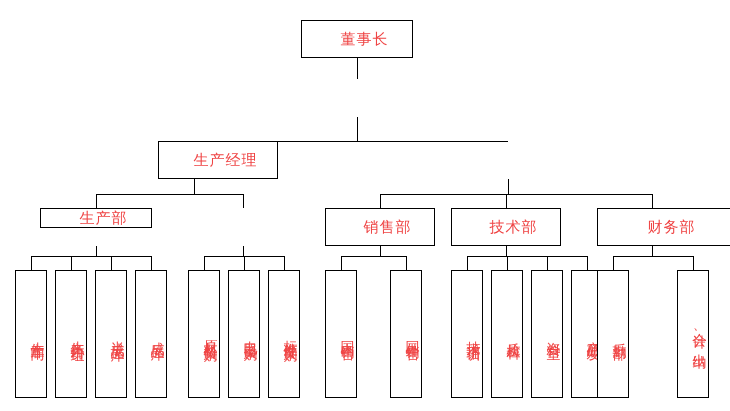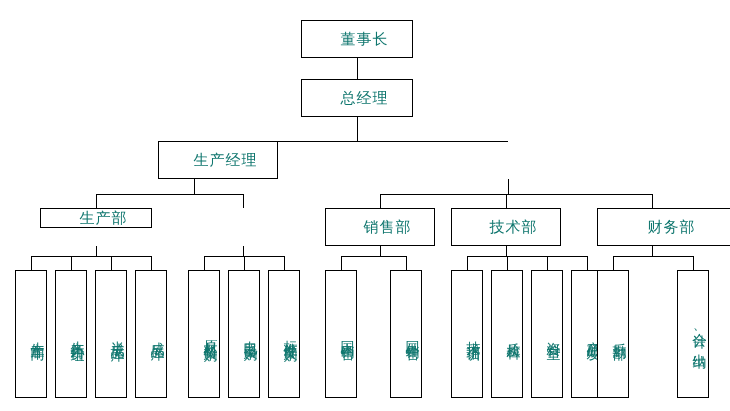--- a/index.html
+++ b/index.html
@@ -17,21 +17,21 @@
   }
   .node {
     position: absolute;
     box-sizing: border-box;
     border: 1px solid #000000;
     background: #ffffff;
     display: flex;
     align-items: center;
     justify-content: center;
     text-align: center;
-    color: #0f766e;
+    color: #ef4444;
     line-height: 1.25;
     padding-left: 15px;
   }
   .node.h {
     
     font-size: 15px;
     letter-spacing: 1px;
   }
   .node.v {
     
@@ -89,23 +89,20 @@
     <div class="line vt" style="left: 507px; top: 256px; width: 1px; height: 14px;"></div>
     <div class="line vt" style="left: 547px; top: 256px; width: 1px; height: 14px;"></div>
     <div class="line vt" style="left: 587px; top: 256px; width: 1px; height: 14px;"></div>
     <div class="line vt" style="left: 652px; top: 246px; width: 1px; height: 10px;"></div>
     <div class="line hz" style="left: 613px; top: 256px; width: 80px; height: 1px;"></div>
     <div class="line vt" style="left: 613px; top: 256px; width: 1px; height: 14px;"></div>
     <div class="line vt" style="left: 693px; top: 256px; width: 1px; height: 14px;"></div>
     <div class="node h" style="left: 301px; top: 20px; width: 112px; height: 38px;">
       <span>董事长</span>
     </div>
-    <div class="node h" style="left: 301px; top: 79px; width: 112px; height: 38px;">
-      <span>总经理</span>
-    </div>
     <div class="node h" style="left: 134px; top: 141px; width: 120px; height: 38px; margin-left: 24px;">
       <span>生产经理</span>
     </div>
     <div class="node h" style="left: 40px; top: 208px; width: 112px; height: 20px;">
       <span>生产部</span>
     </div>
     <div class="node h" style="left: 325px; top: 208px; width: 110px; height: 38px;">
       <span>销售部</span>
     </div>
     <div class="node h" style="left: 451px; top: 208px; width: 110px; height: 38px;">

